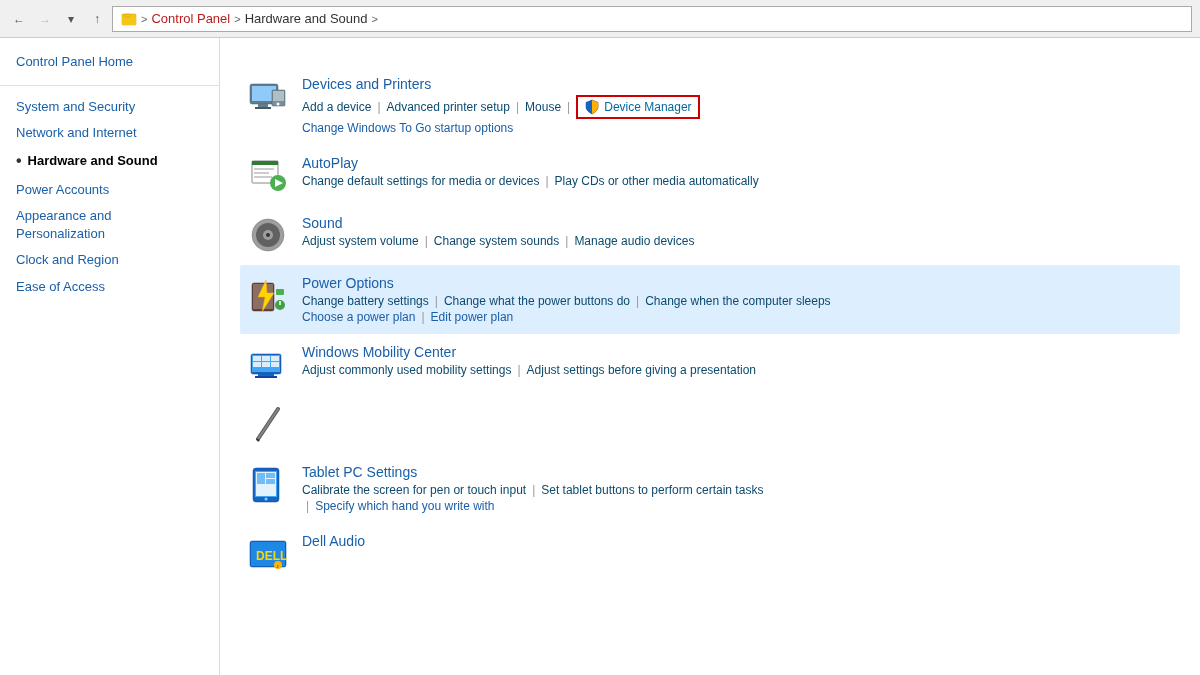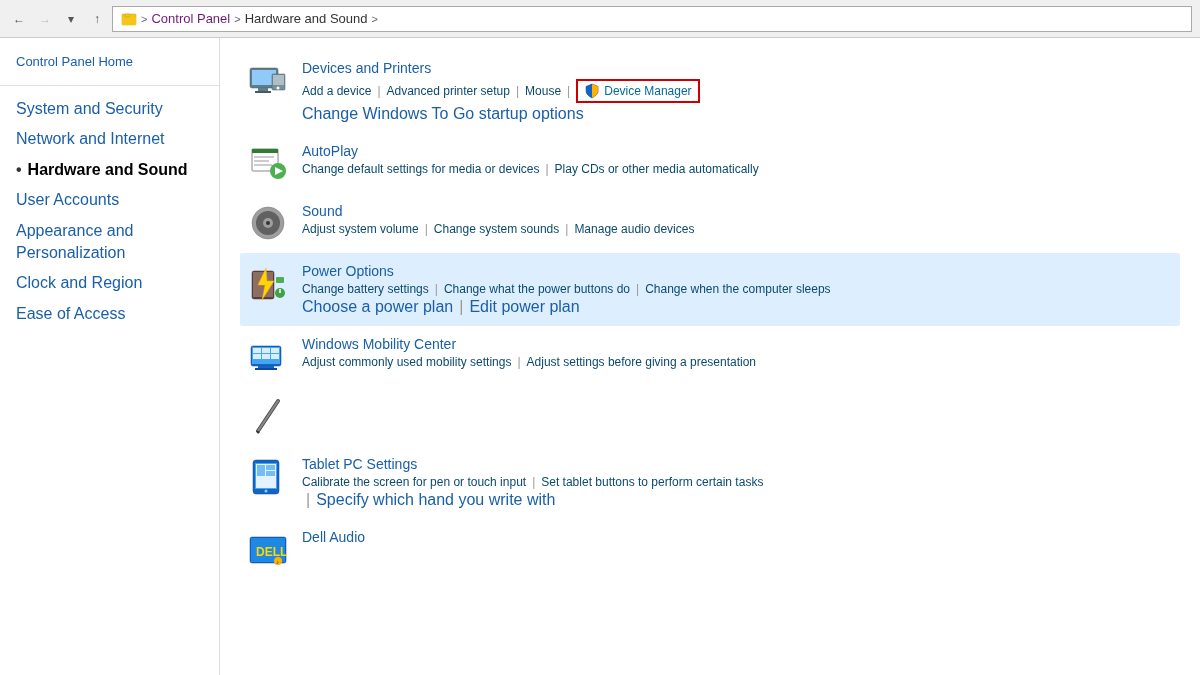--- a/index.html
+++ b/index.html
@@ -78,42 +78,42 @@
       font-size: 13px;
     }
     .sidebar-divider {
       height: 1px;
       background: #e0e0e0;
       margin: 4px 0 8px 0;
     }
     .sidebar-item {
       padding: 4px 16px;
       cursor: pointer;
-      font-size: 16px;
+      font-size: 13px;
       color: #1a5fa8;
       line-height: 1.4;
     }
     .sidebar-item.active {
       color: #000;
       font-weight: bold;
       display: flex;
       align-items: center;
       gap: 6px;
     }
     .sidebar-item.active::before {
       content: '•';
       color: #333;
       font-size: 16px;
     }
 
     
     .content {
       flex: 1;
       overflow-y: auto;
-      padding: 12px 20px;
+      padding: 28px 20px;
       background: #fff;
     }
 
     
     .category-row {
       display: flex;
       align-items: flex-start;
       padding: 10px 8px;
       border-radius: 2px;
       gap: 14px;
@@ -154,21 +154,21 @@
     }
     .sep {
       color: #999;
       margin: 0 4px;
     }
     .category-links-row2 {
       display: flex;
       flex-wrap: wrap;
       align-items: center;
       gap: 2px;
-      font-size: 16px;
+      font-size: 12px;
       margin-top: 2px;
     }
     .category-links-row2 a {
       color: #1a5fa8;
       text-decoration: none;
       cursor: pointer;
     }
 
     
     .device-manager-link {
@@ -199,36 +199,36 @@
   <button class="nav-btn">↑</button>
   <div class="address-path">
     <span class="path-icon">
       <svg width="16" height="16" viewBox="0 0 16 16">
         <rect x="1" y="3" width="14" height="11" rx="1" fill="#f5c518" stroke="#c8a000" stroke-width="0.5"></rect>
         <rect x="1" y="6" width="14" height="8" rx="0" fill="#f5c518"></rect>
         <rect x="4" y="3" width="5" height="3" rx="1" fill="#f5c518" stroke="#c8a000" stroke-width="0.5"></rect>
       </svg>
     </span>
     <span class="path-separator">&gt;</span>
-    <span style="color:#701a75;cursor:pointer;">Control Panel</span>
+    <span style="color:#b91c1c;cursor:pointer;">Control Panel</span>
     <span class="path-separator">&gt;</span>
     <span>Hardware and Sound</span>
     <span class="path-separator">&gt;</span>
   </div>
 </div>
 
 <div class="main-container">
 
   <div class="sidebar">
     <div class="sidebar-home">Control Panel Home</div>
     <div class="sidebar-divider"></div>
     <div class="sidebar-item">System and Security</div>
     <div class="sidebar-item">Network and Internet</div>
     <div class="sidebar-item active">Hardware and Sound</div>
-    <div class="sidebar-item">User Accounts</div>
+    <div class="sidebar-item">Power Accounts</div>
     <div class="sidebar-item">Appearance and Personalization</div>
     <div class="sidebar-item">Clock and Region</div>
     <div class="sidebar-item">Ease of Access</div>
   </div>
 
   <div class="content">
 
     <div class="category-row">
       <div class="category-icon">
         <svg width="40" height="40" viewBox="0 0 40 40">

